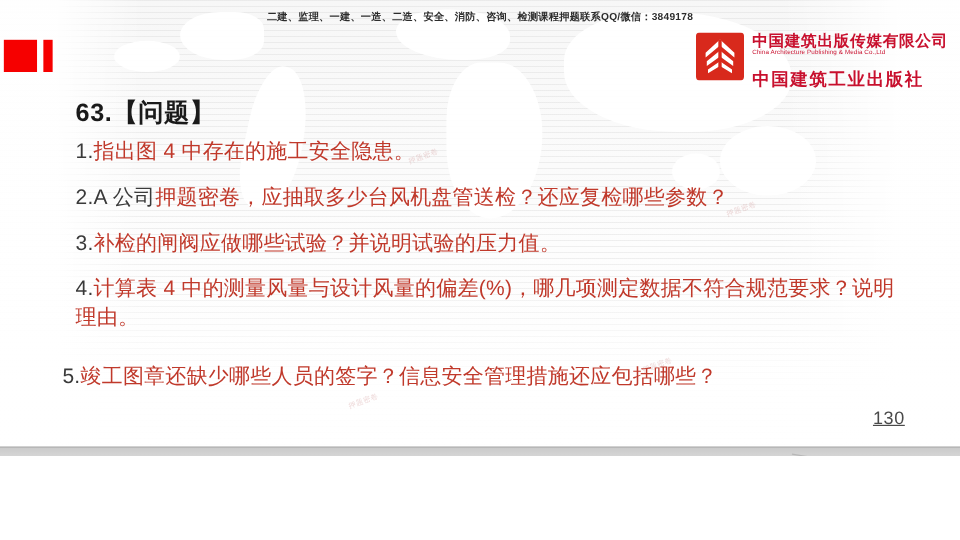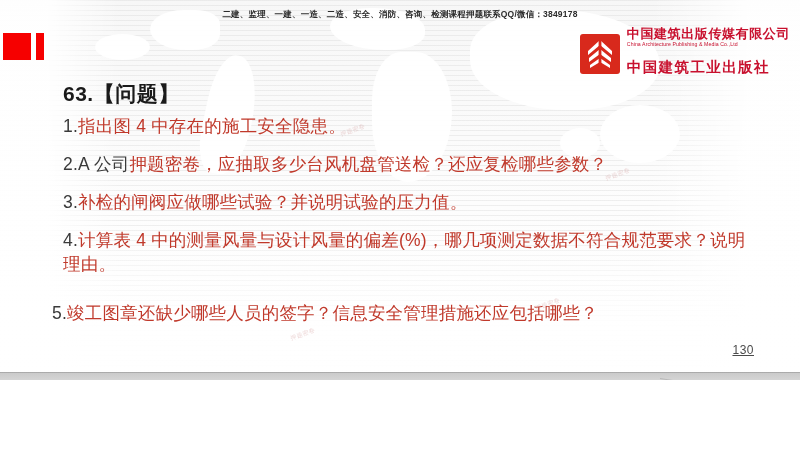--- a/index.html
+++ b/index.html
@@ -105,21 +105,21 @@
     font-weight: 700;
     letter-spacing: 0.2px;
     white-space: nowrap;
   }
 
   
   .logo {
     position: absolute;
     right: 10px; top: 27px;
     display: flex;
-    align-items: flex-end;
+    align-items: flex-start;
     gap: 7px;
   }
   .logo-mark {
     width: 40px; height: 40px;
     flex: 0 0 auto;
     position: relative;
   }
   .logo-text { line-height: 1.05; }
   .logo-cn-top {
     font-size: 13px;
@@ -183,21 +183,21 @@
     font-size: 8.5px;
     line-height: 11px;
     color: #2c2c2c;
     font-weight: 700;
     letter-spacing: 0.2px;
     white-space: nowrap;
   }
   .page-num {
     position: absolute;
     right: 46px; bottom: 23px;
-    font-size: 12px;
+    font-size: 15px;
     color: #4a4a4a;
     letter-spacing: 0.5px;
     text-decoration: underline;
   }
 
   
   .watermark {
     position: absolute;
     color: rgba(196,120,120,0.30);
     font-size: 6px;

